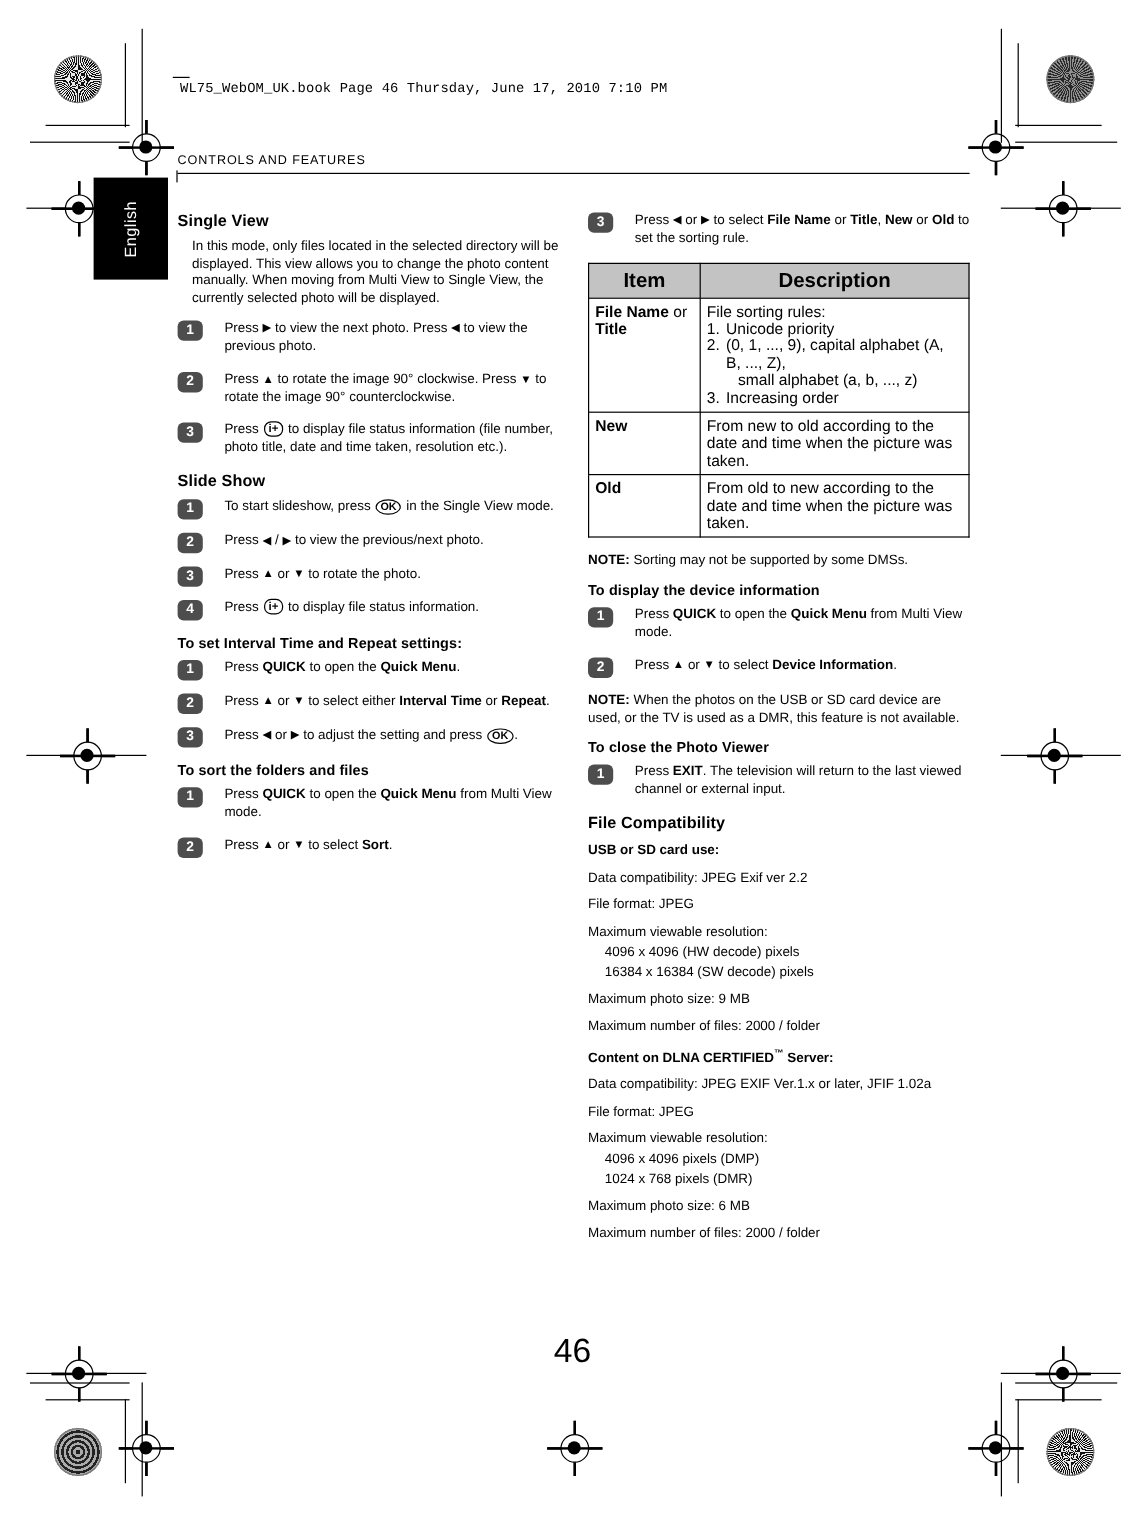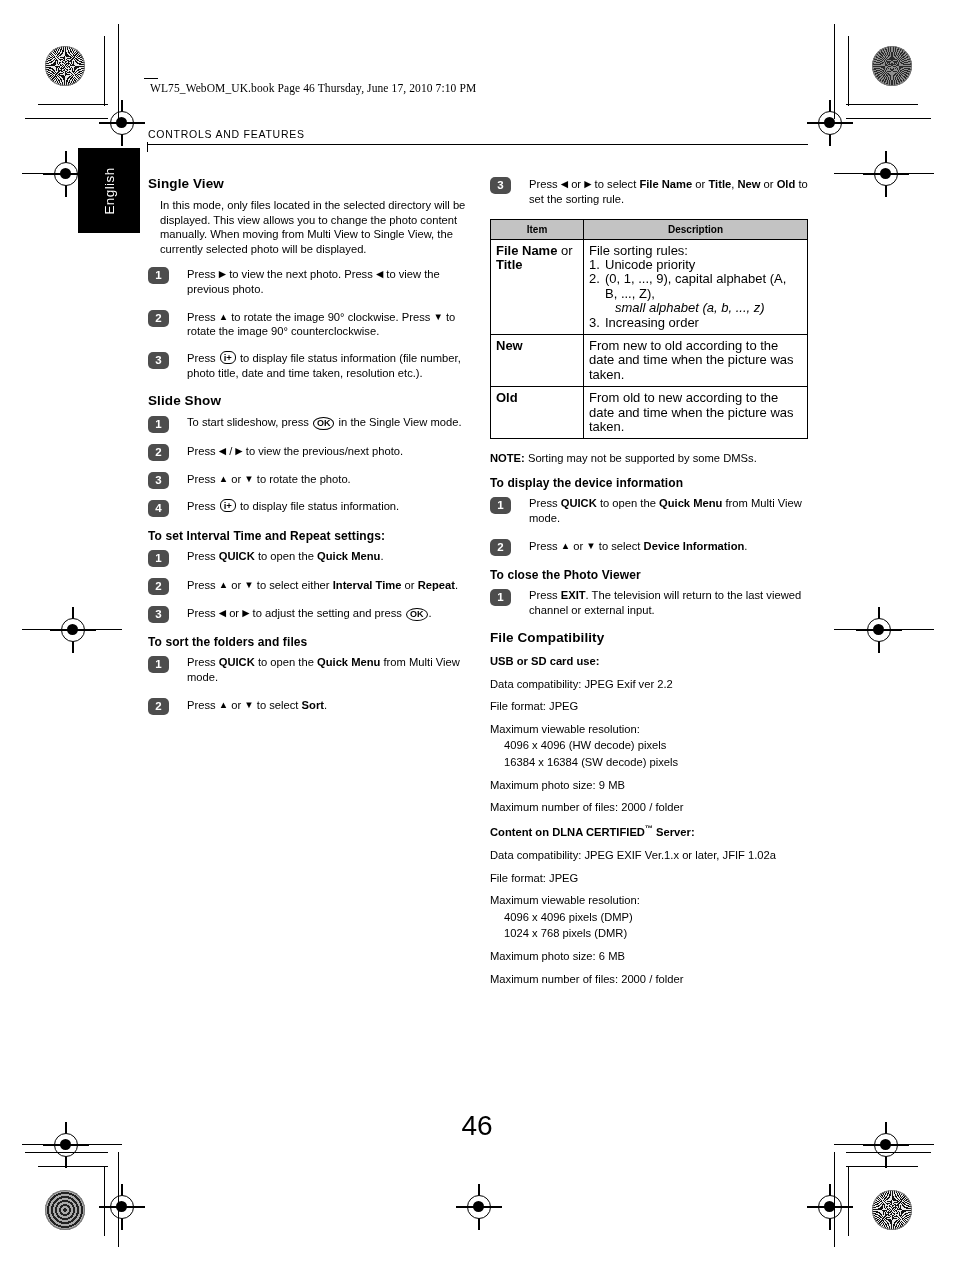--- a/index.html
+++ b/index.html
@@ -42,22 +42,22 @@
     background:#000;color:#fff;
   }
   .langtab span{
     position:absolute;left:50%;top:50%;
     transform:translate(-50%,-50%) rotate(-90deg);
     font-size:13.5px;letter-spacing:.4px;white-space:nowrap;
     font-family:"Liberation Sans",sans-serif;
   }
 
   .bookline{
-    position:absolute;left:150px;top:82px;
-    font-family:Liberation Serif, serif;font-size:11.5px;
+    position:absolute;left:150px;top:68px;
+    font-family:Liberation Mono, monospace;font-size:11.5px;
     white-space:nowrap;letter-spacing:.1px;
   }
   .bookline .tick{position:absolute;left:-6px;top:-4px;width:14px;height:1px;background:#000;}
 
   .runhead{
     position:absolute;left:148px;top:128px;
     font-size:10.5px;letter-spacing:.75px;font-weight:400;
   }
   .headrule{position:absolute;left:148px;top:144px;width:660px;height:1.4px;background:#000;}
   .headrule-left{position:absolute;left:147px;top:142px;width:1.4px;height:10px;background:#000;}
@@ -105,33 +105,33 @@
     vertical-align:0px;margin:0 1px;
   }
   .ar{font-size:9.5px;vertical-align:.5px;letter-spacing:0;}
 
   
   table.rules{
     border-collapse:collapse;width:318px;margin:6px 0 12px 0;
     border:1.4px solid #000;
   }
   table.rules th{
-    background:#c3c3c3;border:1.2px solid #000;font-size:10px;font-weight:bold;
+    background:#c3c3c3;border:1.2px solid #000;font-size:17px;font-weight:bold;
     padding:4px 3px;text-align:center;
   }
   table.rules td{
     border:1.2px solid #000;font-size:13px;line-height:14.4px;
     padding:4px 5px;vertical-align:top;
   }
   table.rules td.item{width:82px;font-weight:bold;}
   table.rules td.item .reg{font-weight:normal;}
   .ol{margin:0;padding:0;list-style:none;}
   .ol li{text-indent:0;padding-left:16px;position:relative;}
   .ol li .n{position:absolute;left:0;}
-  .ol li.sub{padding-left:26px;font-style:italic;}
+  .ol li.sub{padding-left:26px;}
 
   .pagenum{
     position:absolute;left:0;right:0;top:1110px;text-align:center;
     font-size:28px;font-family:"Liberation Sans",sans-serif;
   }
 </style>
 </head>
 <body>
 
 <div class="page">
@@ -360,20 +360,21 @@
     <div class="step">
       <div class="num">1</div>
       <div class="txt">Press <b>QUICK</b> to open the <b>Quick Menu</b> from Multi View mode.</div>
     </div>
 
     <div class="step">
       <div class="num">2</div>
       <div class="txt">Press <span class="ar">▲</span> or <span class="ar">▼</span> to select <b>Device Information</b>.</div>
     </div>
 
+    <p class="note"><b>NOTE:</b><span> When the photos on the USB or SD card device are used, or the TV is used as a DMR, this feature is not available.</span></p>
 
     <h3 class="sub">To close the Photo Viewer</h3>
 
     <div class="step">
       <div class="num">1</div>
       <div class="txt">Press <b>EXIT</b>. The television will return to the last viewed channel or external input.</div>
     </div>
 
     <h2 class="sec" style="margin-bottom:9px;">File Compatibility</h2>
 

